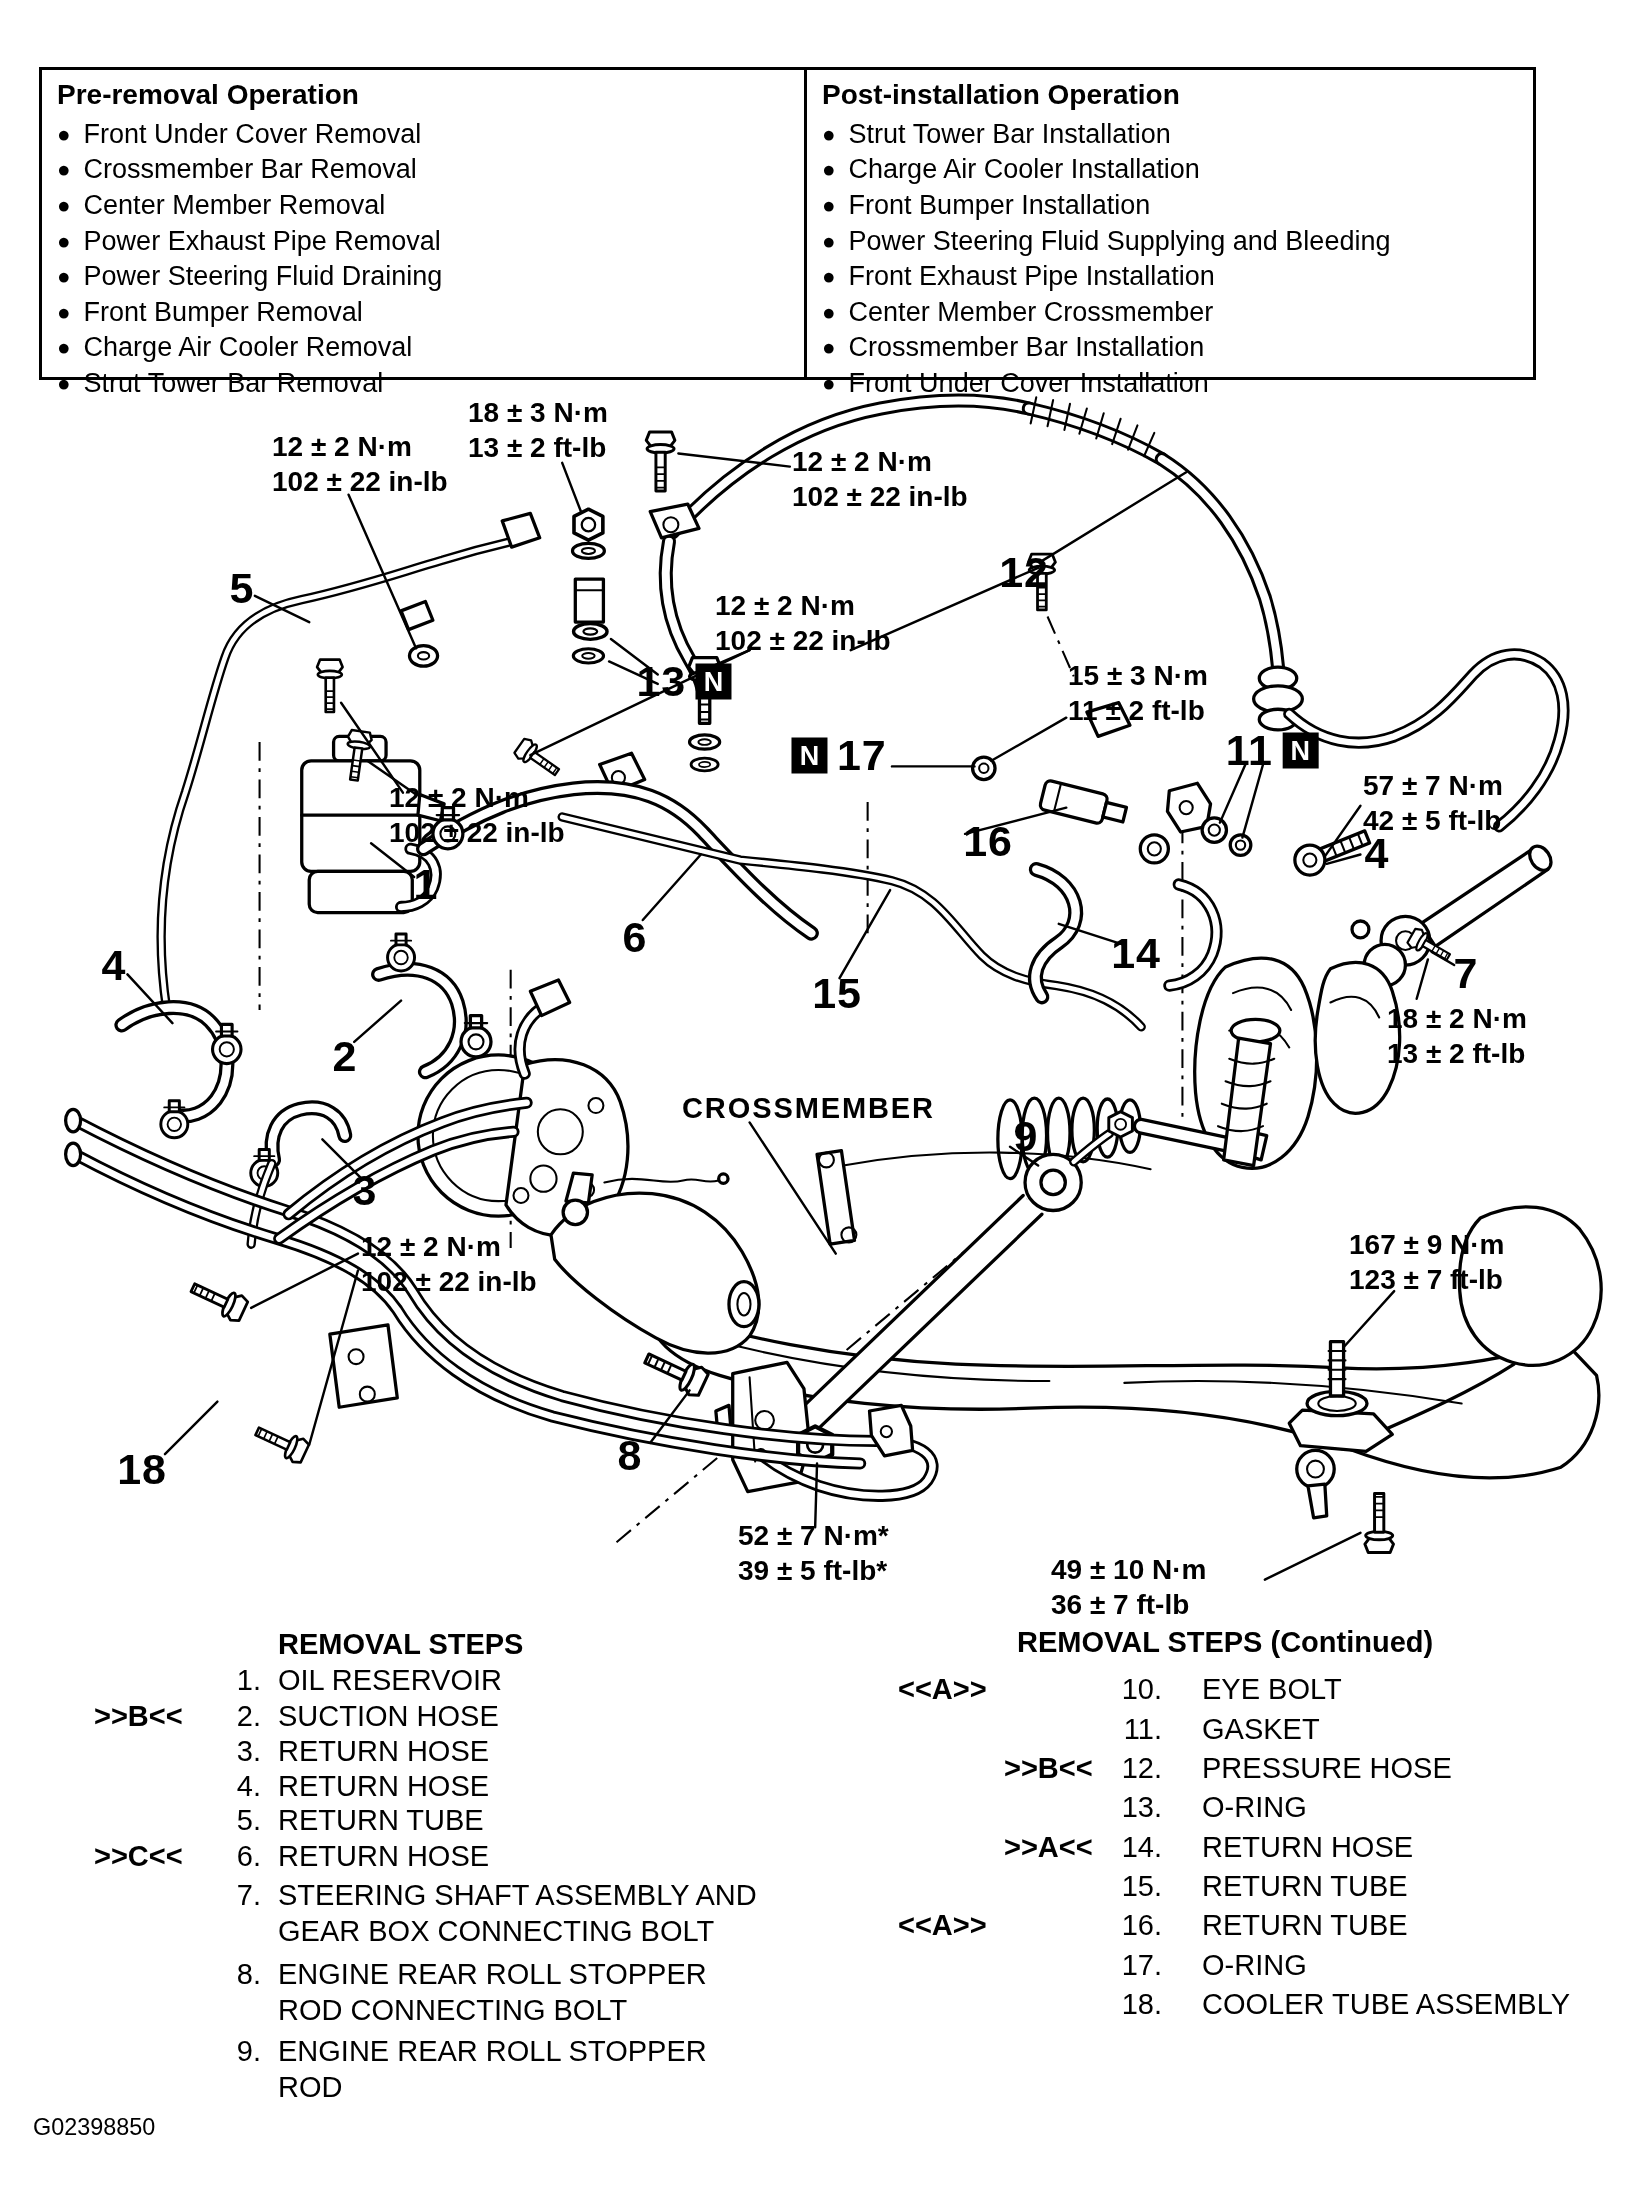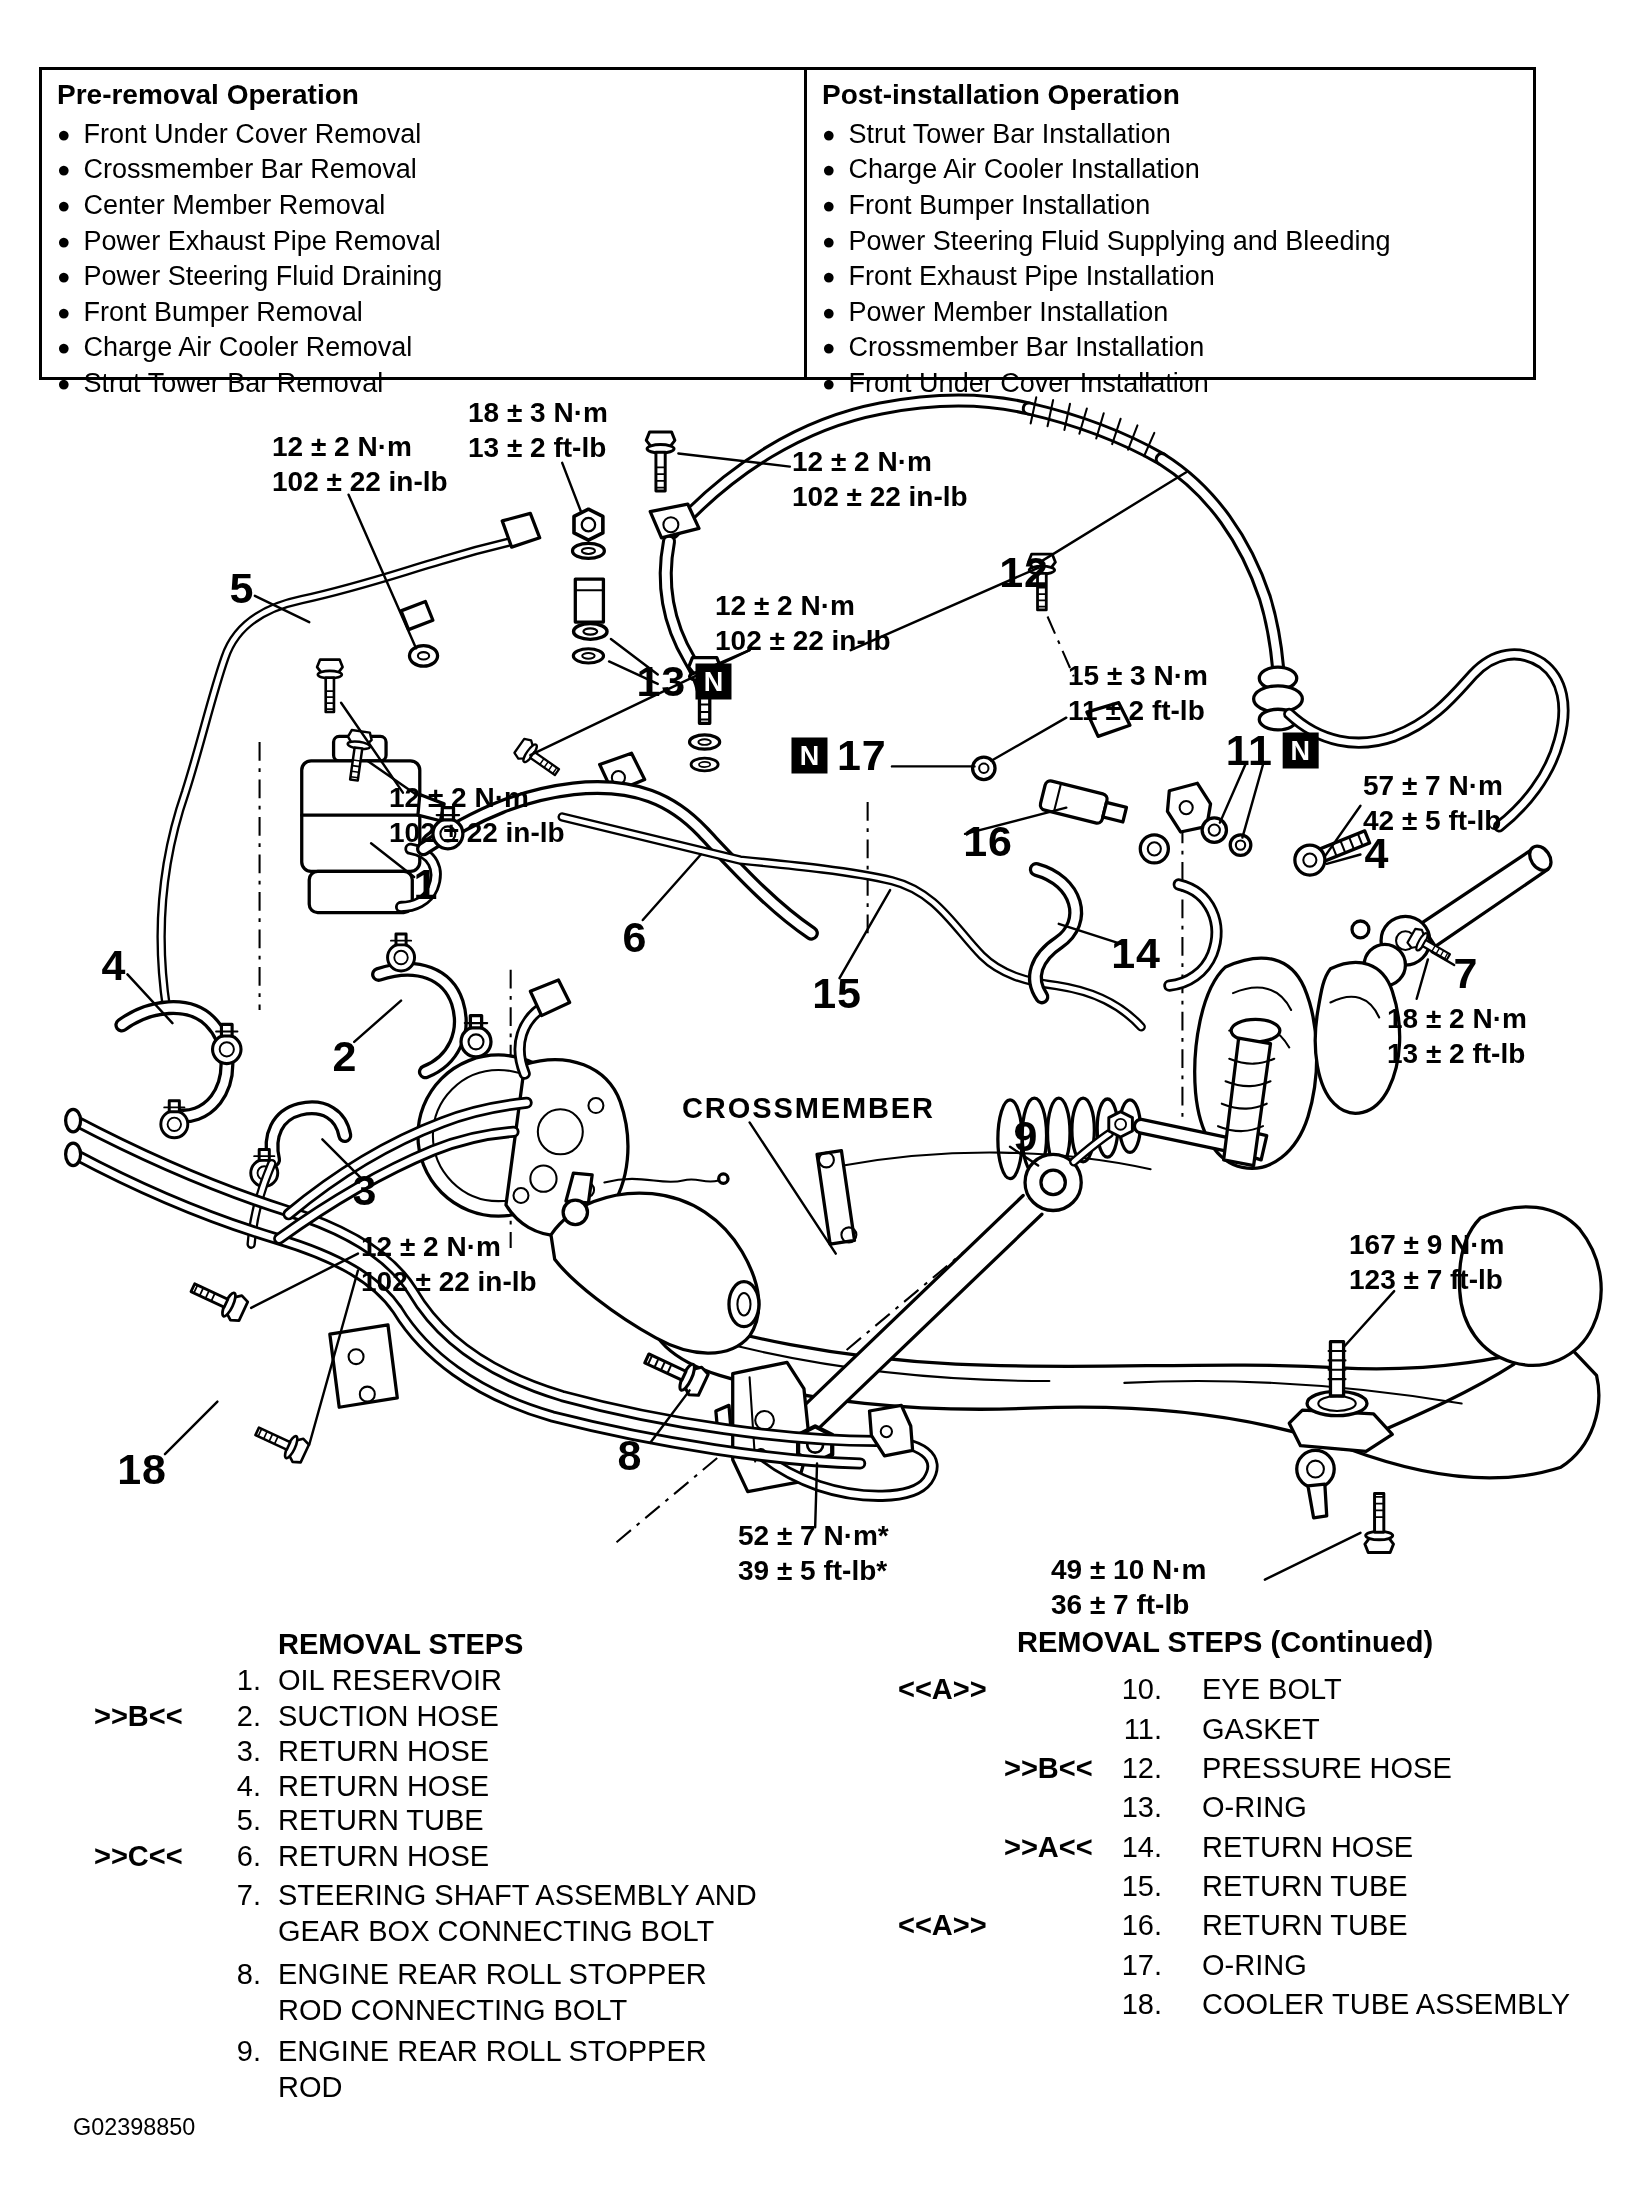--- a/index.html
+++ b/index.html
@@ -22,21 +22,21 @@
       display:flex;align-items:center;gap:9.4px;white-space:nowrap;letter-spacing:0.9px;}
   .nbox{display:inline-block;width:36px;height:36px;background:#000;color:#fff;
         font-size:27px;line-height:36px;font-weight:bold;text-align:center;letter-spacing:0;}
   .cm{position:absolute;font-size:29px;letter-spacing:1.9px;font-weight:700;white-space:nowrap;}
   
   .lhead{position:absolute;font-size:29px;font-weight:bold;white-space:nowrap;}
   .lrow{position:absolute;font-size:29px;white-space:nowrap;}
   .lrow .mark{position:absolute;font-weight:bold;}
   .lrow .num{position:absolute;text-align:right;width:66px;}
   .lrow .txt{position:absolute;}
-  .figcode{position:absolute;left:33px;top:2114px;font-size:23.4px;margin-left:40px;}
+  .figcode{position:absolute;left:33px;top:2114px;font-size:23.4px;}
   .art{position:absolute;left:0;top:0;}
   
   .o{fill:#fff;stroke:#000;stroke-width:3.5;stroke-linejoin:round;}
   .l{fill:none;stroke:#000;stroke-width:3.5;stroke-linecap:round;}
   .l2{fill:none;stroke:#000;stroke-width:2.2;stroke-linecap:round;}
   .ld{fill:none;stroke:#000;stroke-width:2.6;stroke-linecap:round;}
   .dd{fill:none;stroke:#000;stroke-width:2.2;stroke-dasharray:20 8 4 8;}
   .h15{fill:none;stroke:#000;stroke-width:15;stroke-linecap:round;}
   .h8{fill:none;stroke:#fff;stroke-width:8.5;stroke-linecap:round;}
   .h16{fill:none;stroke:#000;stroke-width:16;stroke-linecap:round;}
@@ -108,21 +108,21 @@
       <div class="opitem" style="top:156px">
           <span class="b">●</span>
           <span>Power Steering Fluid Supplying and Bleeding</span>
         </div>
       <div class="opitem" style="top:191px">
           <span class="b">●</span>
           <span>Front Exhaust Pipe Installation</span>
         </div>
       <div class="opitem" style="top:227px">
           <span class="b">●</span>
-          <span>Power Member Installation</span>
+          <span>Center Member Crossmember</span>
         </div>
       <div class="opitem" style="top:262px">
           <span class="b">●</span>
           <span>Crossmember Bar Installation</span>
         </div>
       <div class="opitem" style="top:298px">
           <span class="b">●</span>
           <span>Front Under Cover Installation</span>
         </div>
     </div>

